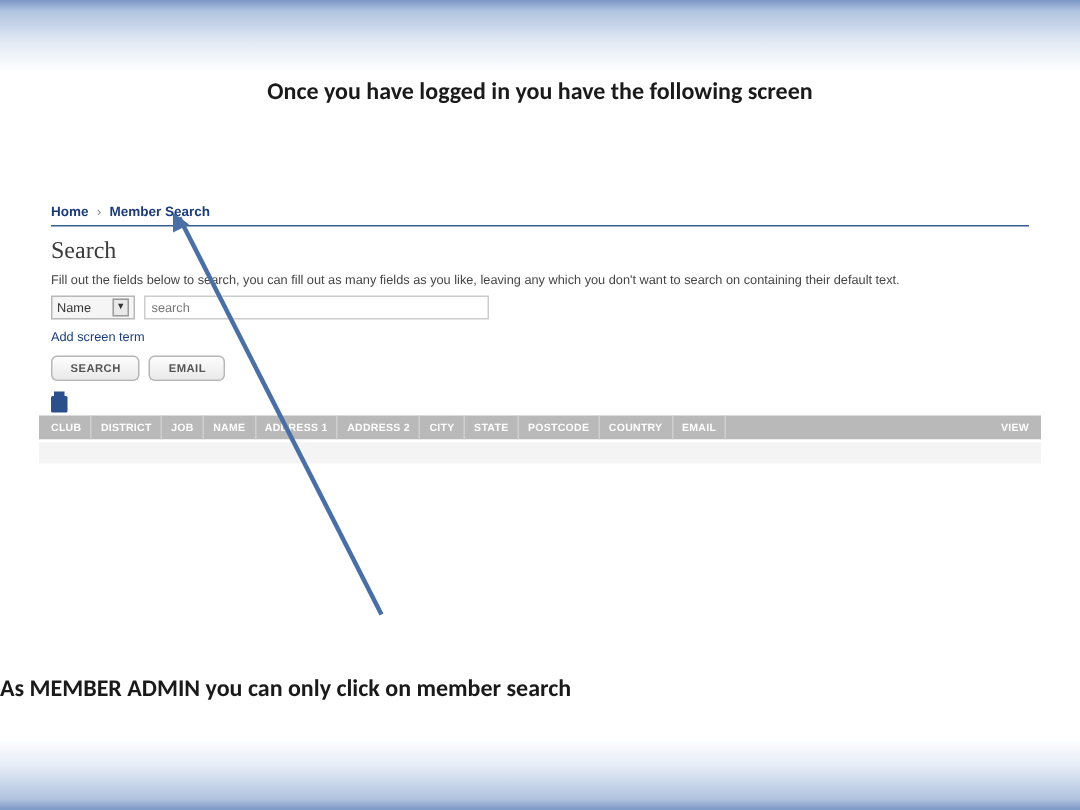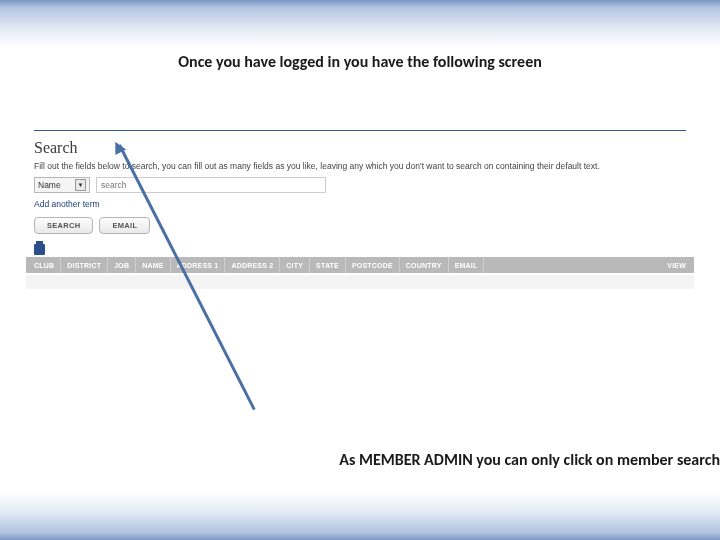--- a/index.html
+++ b/index.html
@@ -4,21 +4,21 @@
 <style>
   * { box-sizing: border-box; margin: 0; padding: 0; }
   html, body { width: 720px; height: 540px; font-family: Calibri, Arial, sans-serif; background: #fff; }
   .slide { position: relative; width: 720px; height: 540px; overflow: hidden; }
   .top-gradient { position: absolute; top: 0; left: 0; width: 100%; height: 48px;
     background: linear-gradient(to bottom, #7a97c5 0%, #b0c3e0 15%, #e4ebf5 60%, #ffffff 100%); }
   .bottom-gradient { position: absolute; bottom: 0; left: 0; width: 100%; height: 48px;
     background: linear-gradient(to top, #7a97c5 0%, #b0c3e0 15%, #e4ebf5 60%, #ffffff 100%); }
   .caption-top { position: absolute; top: 52px; left: 0; width: 100%; text-align: center;
     font-size: 16px; font-weight: 600; color: #1a1a1a; }
-  .caption-bottom { position: absolute; top: 450px; left: 0; width: 100%; text-align: right;
+  .caption-bottom { position: absolute; top: 450px; left: 0; width: 100%; text-align: left;
     font-size: 16px; font-weight: 600; color: #1a1a1a; }
   .shot { position: absolute; top: 130px; left: 26px; width: 668px; height: 260px;
     background: #ffffff; font-family: Arial, Helvetica, sans-serif; font-size: 9px; color: #333;
     overflow: hidden; }
   .breadcrumb { padding: 6px 8px 4px 8px; }
   .breadcrumb span { color: #1a3d7a; font-weight: bold; font-size: 9px; }
   .breadcrumb .sep { color: #888; margin: 0 3px; font-weight: normal; }
   .hr { border-top: 1px solid #365f91; margin: 0 8px 6px 8px; }
   .search-h { font-size: 16px; color: #3b3b3b; font-weight: normal; padding: 2px 8px 4px 8px;
     font-family: Georgia, 'Times New Roman', serif; }
@@ -60,34 +60,39 @@
 <body>
 <div class="slide">
 
   <div class="top-gradient"></div>
   <div class="bottom-gradient"></div>
 
   <div class="caption-top">Once you have logged in you have the following screen</div>
 
   <div class="shot">
 
+    <div class="breadcrumb">
+      <span>Home</span>
+      <span class="sep">›</span>
+      <span>Member Search</span>
+    </div>
     <div class="hr"></div>
 
     <div class="search-h">Search</div>
     <div class="instr">Fill out the fields below to search, you can fill out as many fields as you like, leaving any which you don't want to search on containing their default text.</div>
 
     <div class="filter-row">
       <div class="dd">
         <span class="lbl">Name</span>
         <span class="arrow">▼</span>
       </div>
       <input class="txt" placeholder="search" style="">
     </div>
 
-    <div class="addterm">Add another term</div>
+    <div class="addterm">Add screen term</div>
 
     <div class="btn-row">
       <div class="btn">SEARCH</div>
       <div class="btn">EMAIL</div>
     </div>
 
     <div class="print-icon"></div>
 
     <div class="tbl">
       <div class="th">CLUB</div>

